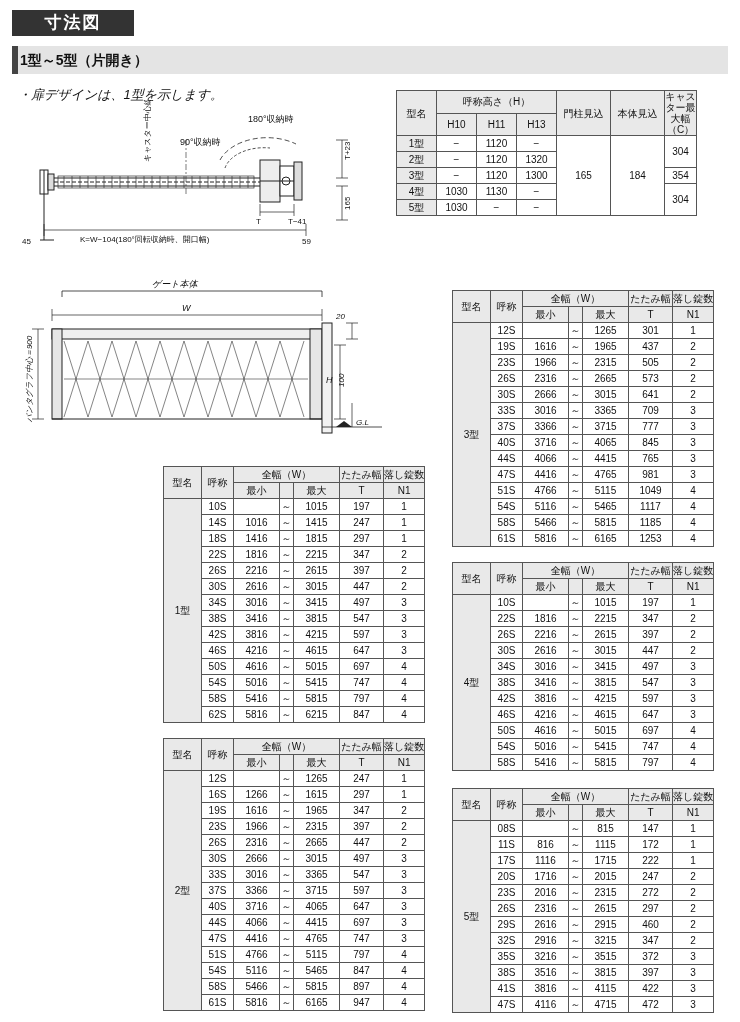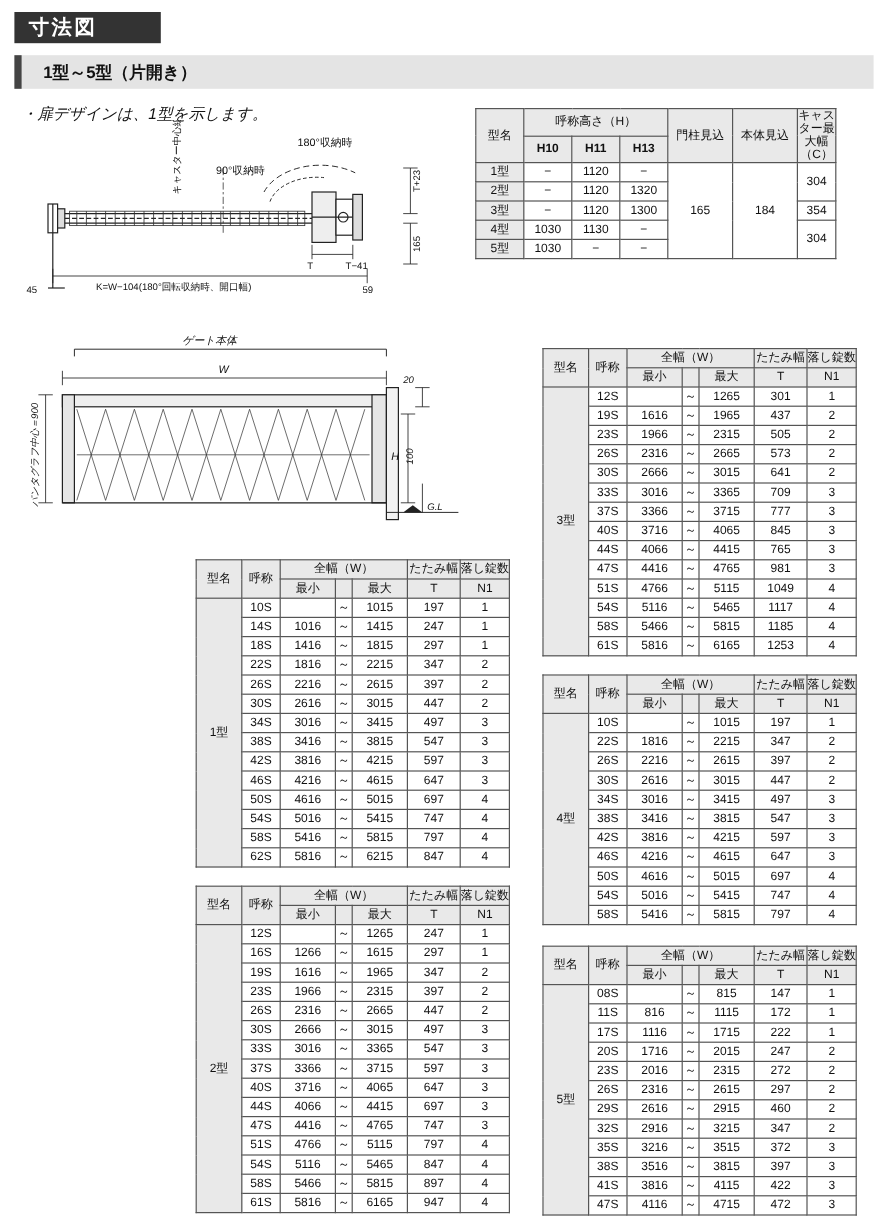--- a/index.html
+++ b/index.html
@@ -17,34 +17,34 @@
   
   .page-title-bar {
     position: absolute;
     left: 12px; top: 10px;
     width: 122px; height: 26px;
     background: #333333;
     color: #ffffff;
     font-size: 17px;
     font-weight: bold;
     line-height: 26px;
+    text-align: center;
     letter-spacing: 2px;
-    padding-left: 12px;
   }
   .subtitle-bar {
     position: absolute;
     left: 12px; top: 46px;
     width: 716px; height: 28px;
     background: #e4e4e4;
     border-left: 6px solid #444444;
   }
   .subtitle-bar span {
     display: block;
     line-height: 28px;
-    padding-left: 18px;
+    padding-left: 2px;
     font-size: 14px;
     font-weight: bold;
     color: #111111;
   }
   .note {
     position: absolute;
     left: 18px; top: 86px;
     font-size: 13px;
     color: #111;
     font-style: italic;
@@ -68,21 +68,21 @@
   table.spec th {
     background: #e9e9e9;
     font-weight: normal;
   }
   .tbl-wrap { position: absolute; }
 
   
   #header-table { left: 396px; top: 90px; }
   #header-table td, #header-table th { font-size: 10px; }
   #header-table .lbl { background: #e9e9e9; width: 40px; }
-  #header-table .hcell { width: 40px; font-weight: bold; }
+  #header-table .hcell { width: 40px; }
   #header-table .wide { width: 54px; }
   #header-table .cw { width: 32px; }
 
   
   .sizetbl td, .sizetbl th { height: 15px; line-height: 15px; font-size: 10px; }
   .sizetbl .c-kata { width: 38px; background:#e9e9e9; }
   .sizetbl .c-kosho { width: 32px; }
   .sizetbl .c-min { width: 46px; }
   .sizetbl .c-tilde { width: 14px; }
   .sizetbl .c-max { width: 46px; }

